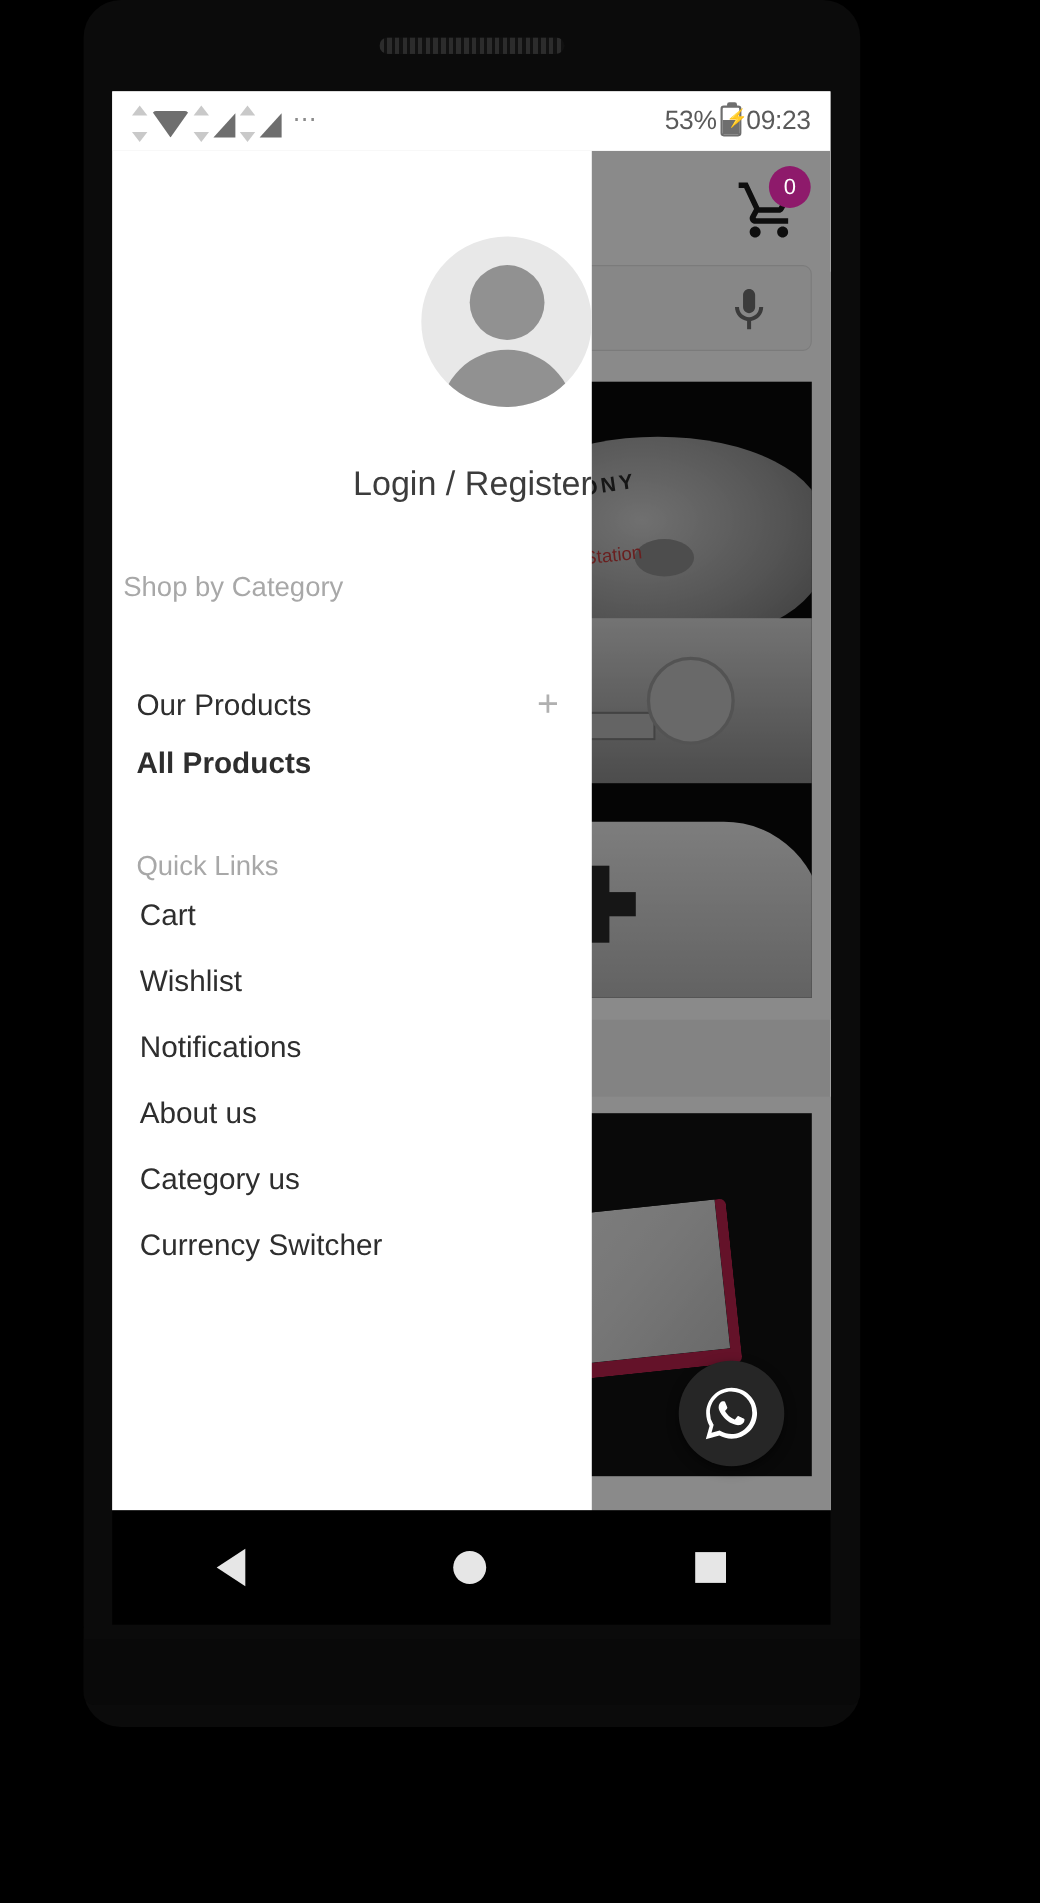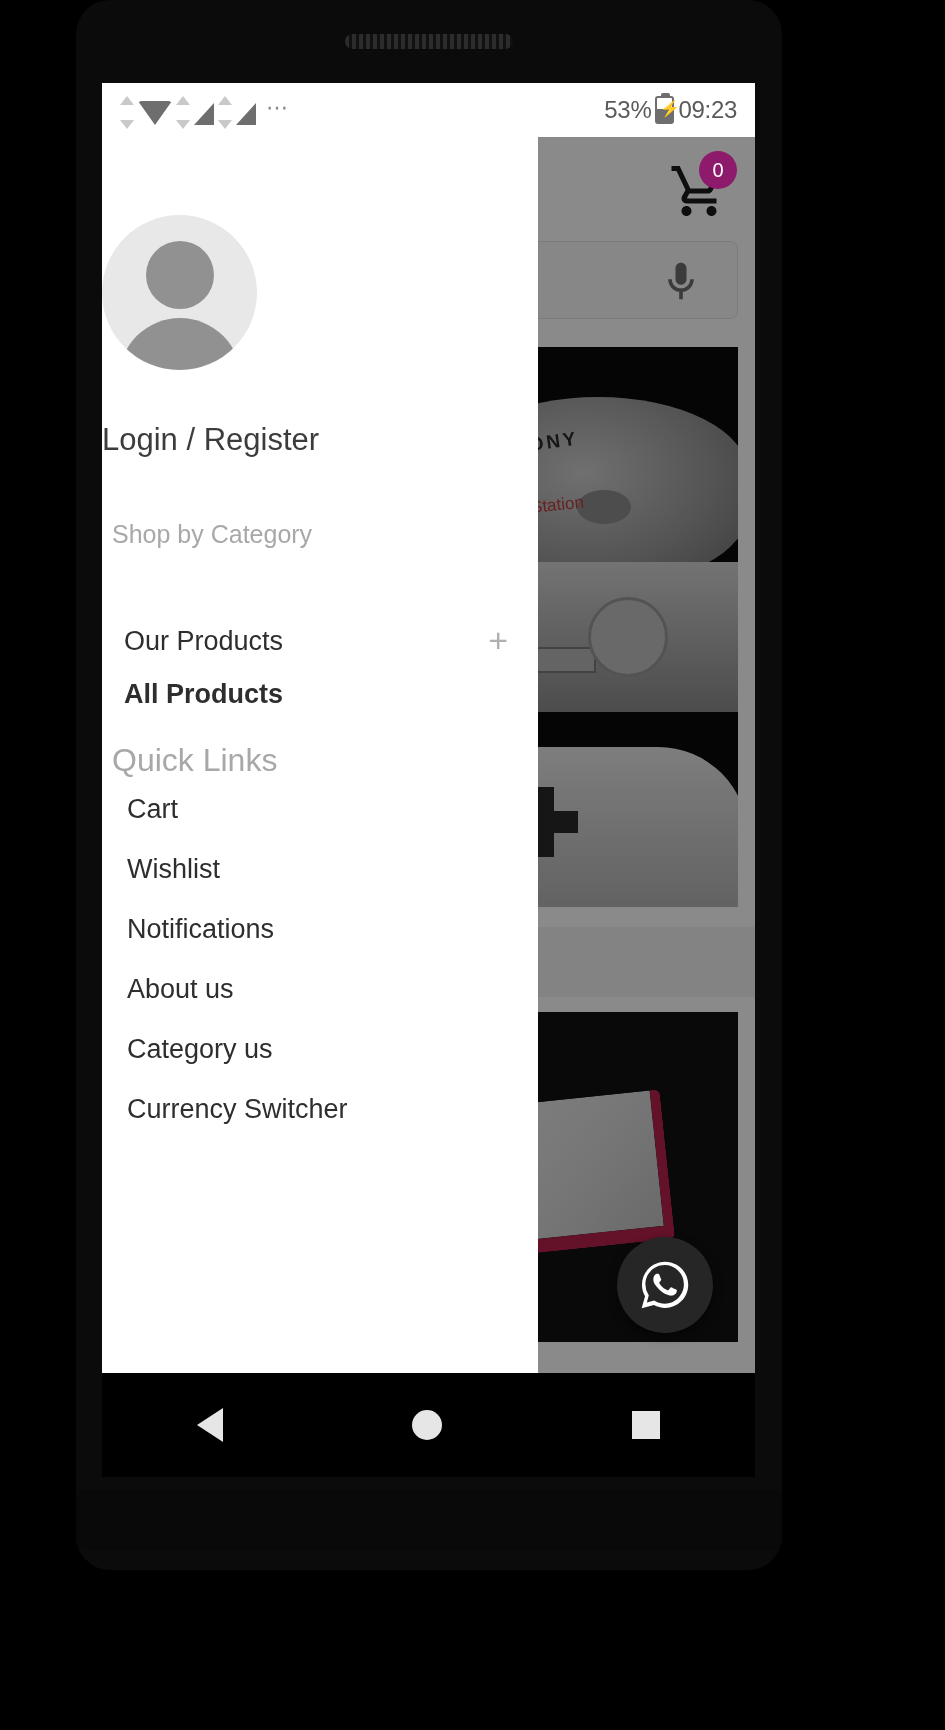--- a/index.html
+++ b/index.html
@@ -173,21 +173,21 @@
     display:flex; align-items:center; justify-content:center;
     box-shadow:0 4px 10px rgba(0,0,0,.5);
   }
   
   .drawer {
     position:absolute; left:0; top:54px; width:436px; height:1236px;
     background:#fff; z-index:10; overflow:hidden;
   }
   .drawer-head {
     padding-top:78px; display:flex; flex-direction:column;
-    align-items:flex-start;
+    align-items:flex-end;
   }
   .avatar {
     width:155px; height:155px; border-radius:50%; background:#e8e8e8;
     position:relative; overflow:hidden;
   }
   .avatar-head{
     position:absolute; left:50%; top:26px; transform:translateX(-50%);
     width:68px;height:68px;border-radius:50%;background:#919191;
   }
   .avatar-body{
@@ -202,21 +202,21 @@
   }
   .menu-item {
     display:flex; align-items:center; justify-content:space-between;
     padding:0 30px 0 22px; font-size:27px; color:#2e2e2e;
   }
   .menu-item.expandable { height:84px; margin-top:24px;align-items:flex-end; }
   .menu-item.lvl2 { height:74px;font-weight:bold; }
   .menu-item .plus {
     font-size:34px; color:#b0b0b0; font-weight:300; line-height:1;
   }
-  .ql-label { margin-top:11px; padding-left:10px; font-size:32px; color:#a8a8a8; }
+  .ql-label { margin-top:42px; padding-left:22px; font-size:25px; color:#a8a8a8; }
   .ql-item {
     height:60px; display:flex; align-items:center;
     padding-left:25px; font-size:27px; color:#2e2e2e;
   }
   .ql-item:first-of-type { margin-top:12px; }
   
   .navbar {
     position:absolute; left:102px; top:1373px; width:653px; height:104px;
     background:#000; display:flex; align-items:center;
     justify-content:space-around;

